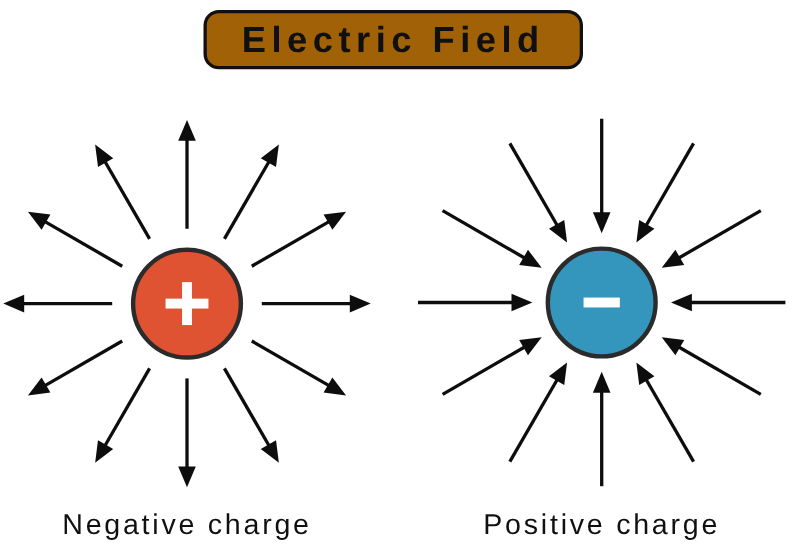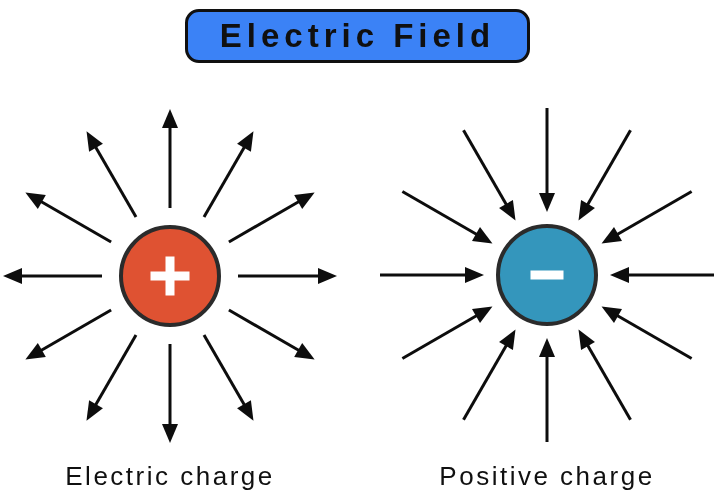--- a/index.html
+++ b/index.html
@@ -3,21 +3,21 @@
 <meta charset="utf-8">
 <style>
   html,body{margin:0;padding:0;background:#ffffff;}
   .canvas{
     position:relative;width:725px;height:499px;background:#ffffff;overflow:hidden;
     font-family:"Liberation Sans","DejaVu Sans",sans-serif;
   }
   .title-box{
     position:absolute;left:185px;top:9px;width:345px;height:54px;
     border:3px solid #101010;border-radius:14px;box-sizing:border-box;
-    display:flex;align-items:center;justify-content:center;background:#3b82f6;
+    display:flex;align-items:center;justify-content:center;background:#a16207;
   }
   .title-text{
     font-size:33px;font-weight:bold;letter-spacing:5px;color:#101010;white-space:nowrap;
   }
   .charge-svg{position:absolute;}
   .svg-positive{left:-5px;top:101px;}
   .svg-negative{left:372px;top:100px;}
   .charge-label{
     position:absolute;top:461px;width:340px;text-align:center;
     font-size:26px;letter-spacing:2.5px;color:#101010;white-space:nowrap;
@@ -134,17 +134,17 @@
         <polygon points="31.500000000000007,-54.55960043841963 34.0717967697245,-75.01408311032397 47.928203230275514,-67.01408311032397" fill="#0d0d0d"></polygon>
       </g>
       <g>
         <line x1="144.62624243200122" y1="-83.50000000000007" x2="69.28203230275507" y2="-40.000000000000036" stroke="#0d0d0d" stroke-width="3"></line>
         <polygon points="54.559600438419615,-31.50000000000003 67.01408311032395,-47.92820323027554 75.01408311032395,-34.07179676972453" fill="#0d0d0d"></polygon>
       </g>
       <circle cx="0" cy="0" r="49" fill="#3496bc" stroke="#2b2b2b" stroke-width="4"></circle>
       <rect x="-16.5" y="-4.5" width="33" height="9" fill="#ffffff"></rect>
     </svg>
 
-  <div class="charge-label label-positive">Electric charge</div>
+  <div class="charge-label label-positive">Negative charge</div>
 
   <div class="charge-label label-negative">Positive charge</div>
 
 </div>
 
 </body></html>

